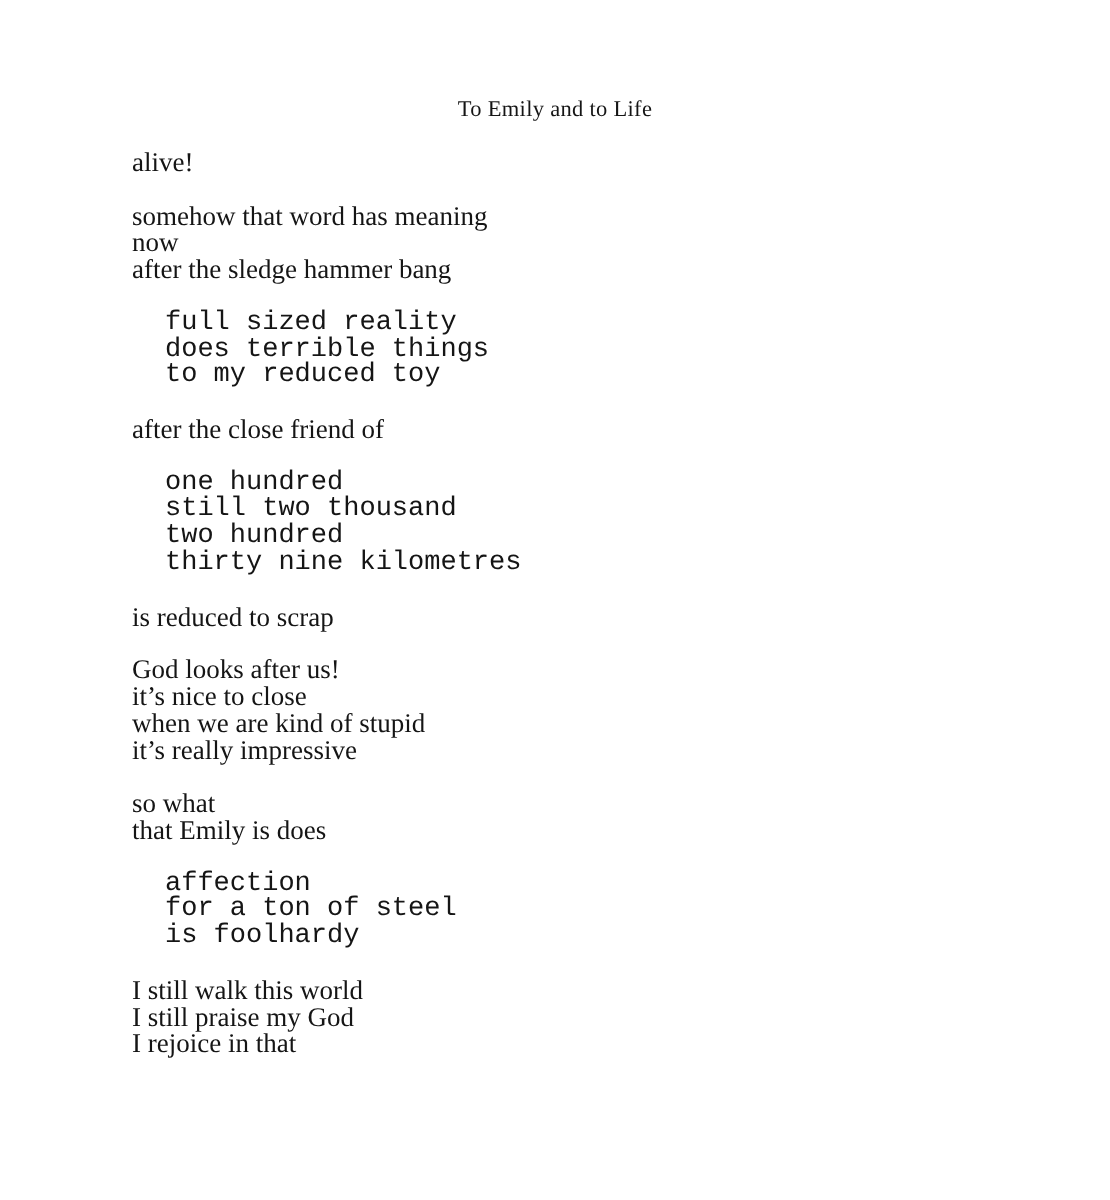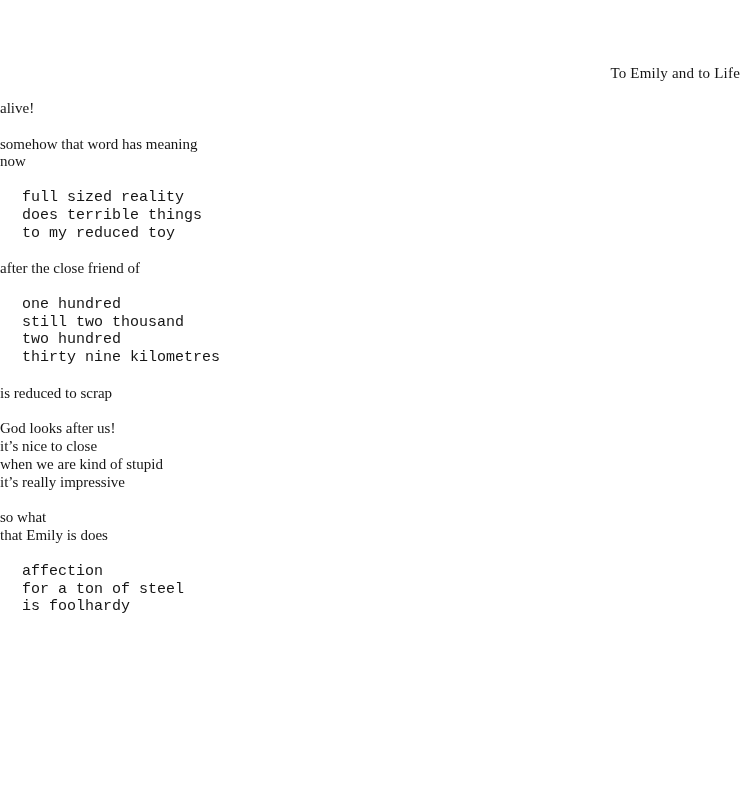--- a/index.html
+++ b/index.html
@@ -18,27 +18,28 @@
     position: relative;
     width: 740px;
     height: 800px;
     background: #ffffff;
     box-sizing: border-box;
     padding-top: 64px;
   }
   .title {
     font-size: 15px;
     font-weight: normal;
-    text-align: right;
+    text-align: center;
     line-height: 18px;
     margin: 0 0 18px 0;
     letter-spacing: 0.2px;
   }
   .poem {
-    font-size: 15px;
+    margin-left: 88px;
+    font-size: 18px;
     line-height: 17.8px;
   }
   .stanza {
     margin: 0 0 17.8px 0;
   }
   .stanza.indented .poem-line {
     padding-left: 22px;
     font-family: Liberation Mono, monospace;
   }
   .poem-line {
@@ -50,20 +51,21 @@
 
 <div class="page">
   <h1 class="title">To Emily and to Life</h1>
   <div class="poem" id="poem-body">
       <div class="stanza">
         <div class="poem-line">alive!</div>
       </div>
       <div class="stanza">
         <div class="poem-line">somehow that word has meaning</div>
         <div class="poem-line">now</div>
+        <div class="poem-line">after the sledge hammer bang</div>
       </div>
       <div class="stanza indented">
         <div class="poem-line">full sized reality</div>
         <div class="poem-line">does terrible things</div>
         <div class="poem-line">to my reduced toy</div>
       </div>
       <div class="stanza">
         <div class="poem-line">after the close friend of</div>
       </div>
       <div class="stanza indented">
@@ -83,14 +85,19 @@
       </div>
       <div class="stanza">
         <div class="poem-line">so what</div>
         <div class="poem-line">that Emily is does</div>
       </div>
       <div class="stanza indented">
         <div class="poem-line">affection</div>
         <div class="poem-line">for a ton of steel</div>
         <div class="poem-line">is foolhardy</div>
       </div>
+      <div class="stanza">
+        <div class="poem-line">I still walk this world</div>
+        <div class="poem-line">I still praise my God</div>
+        <div class="poem-line">I rejoice in that</div>
+      </div>
     </div>
 </div>
 
 </body></html>

